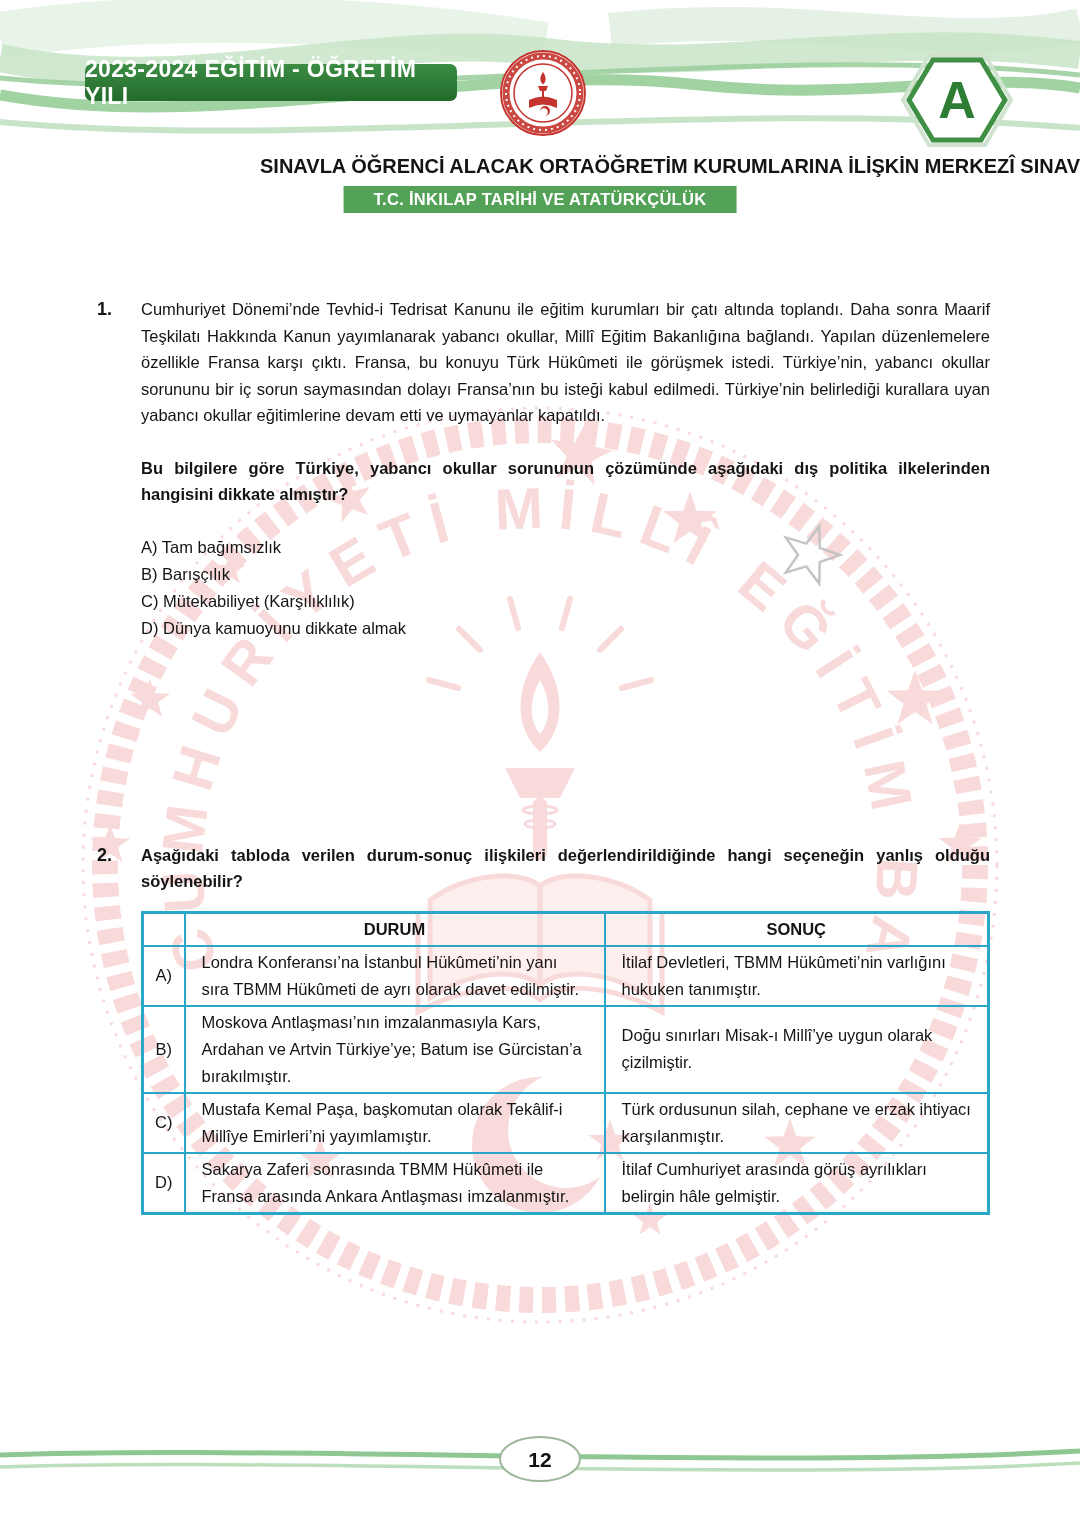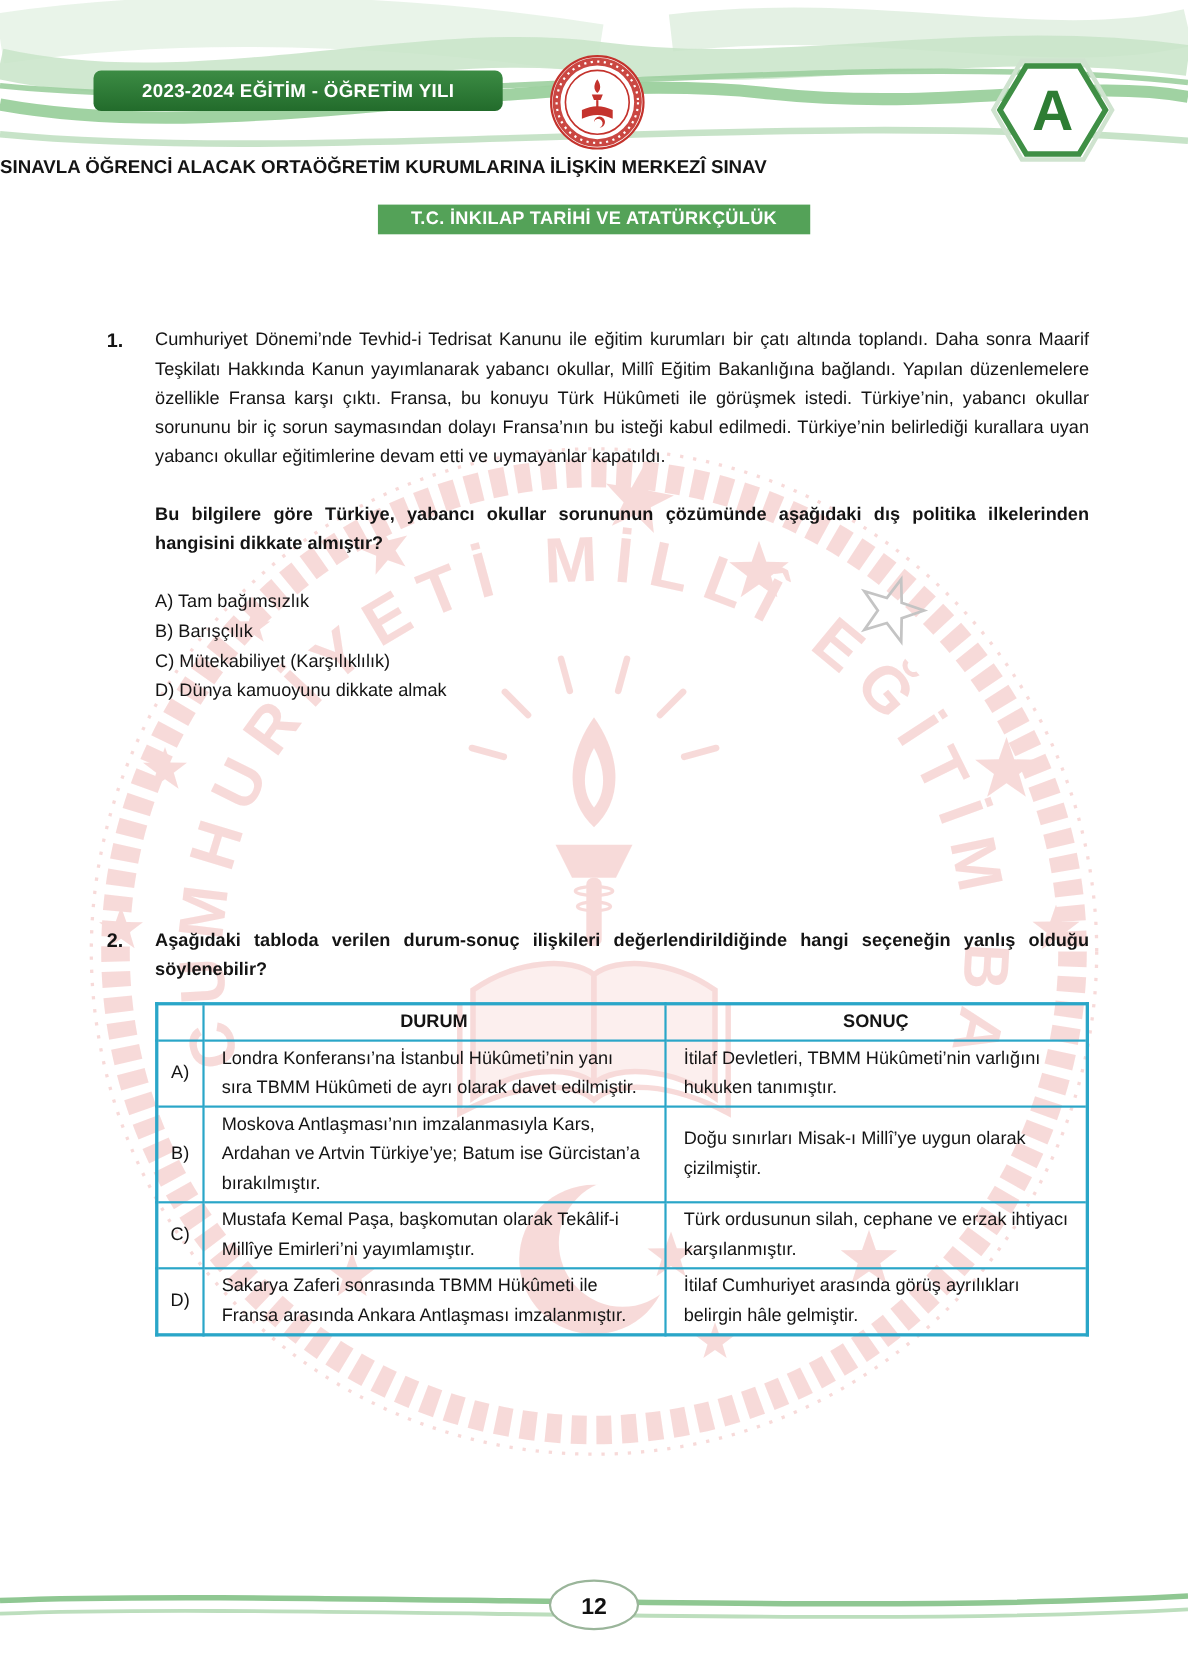--- a/index.html
+++ b/index.html
@@ -9,27 +9,27 @@
     color:#141414; overflow:hidden; margin:0 auto;
   }
   svg text { font-family:"Liberation Sans","DejaVu Sans",sans-serif; }
 
   
   .header-swoosh { position:absolute; top:0; left:0; z-index:0; }
   .year-banner {
     position:absolute; left:85px; top:64px; width:372px; height:37px;
     background:linear-gradient(#3c8c44,#226b2b); border-radius:7px;
     display:flex; align-items:center; justify-content:center;
-    color:#fff; font-weight:bold; font-size:17px; letter-spacing:.3px; z-index:2;
+    color:#fff; font-weight:bold; font-size:23px; letter-spacing:.3px; z-index:2;
   }
   .meb-logo { position:absolute; left:498px; top:48px; z-index:2; }
   .hex-badge { position:absolute; left:900px; top:50px; z-index:2; }
   .exam-title {
-    position:absolute; top:142px; left:0; width:100%; text-align:left;
-    font-weight:bold; font-size:17px; z-index:2;
+    position:absolute; top:155px; left:0; width:100%; text-align:right;
+    font-weight:bold; font-size:20px; z-index:2;
   }
   .subject-bar {
     position:absolute; top:186px; left:50%; transform:translateX(-50%);
     background:#54a258; color:#fff; font-weight:bold; font-size:16.5px;
     padding:4px 30px; letter-spacing:.3px; z-index:2; white-space:nowrap;
   }
   .instructions {
     position:absolute; top:231px; left:85px; width:908px;
     border:1.5px solid #111; font-size:15.5px; z-index:2; background:transparent;
   }

